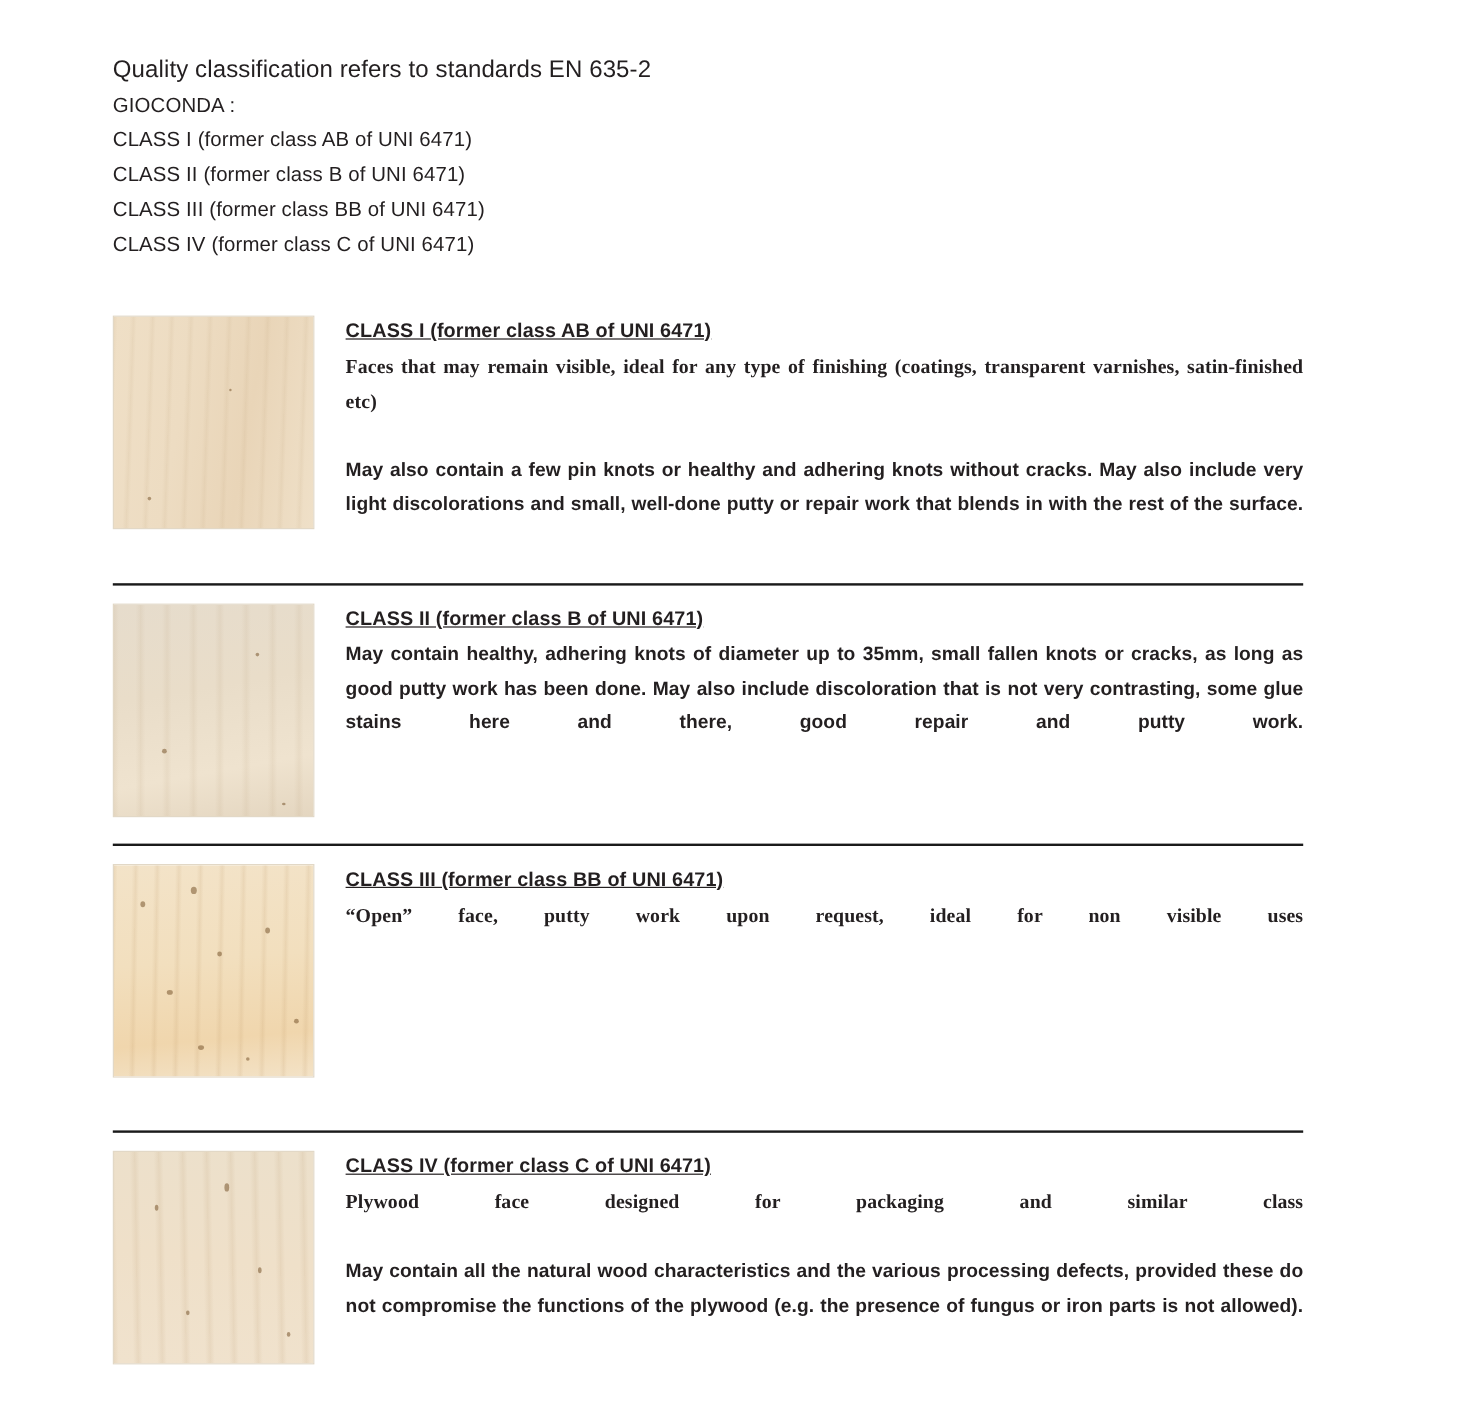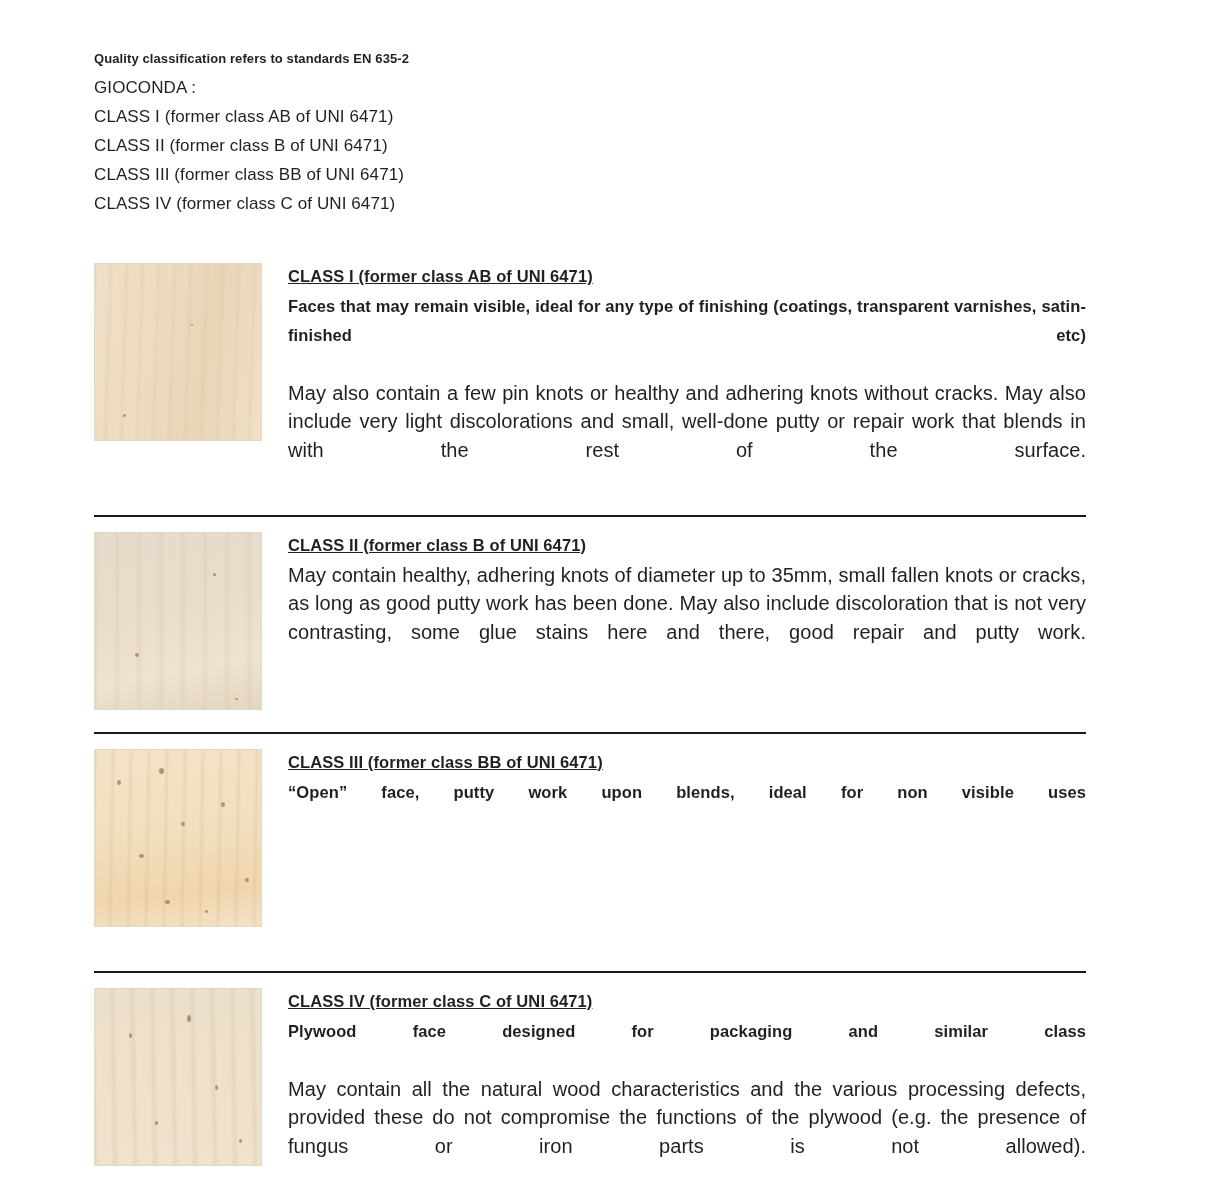--- a/index.html
+++ b/index.html
@@ -20,22 +20,22 @@
     height: 1181px;
     box-sizing: border-box;
     padding: 44px 128px 0 94px;
   }
 
   
   .intro {
     margin-bottom: 30px;
   }
   .intro-title {
-    font-size: 13px;
-    font-weight: bold;
+    font-size: 20px;
+    font-weight: normal;
     line-height: 29px;
     letter-spacing: 0.1px;
   }
   .intro-line {
     font-size: 17px;
     line-height: 29px;
     letter-spacing: 0.1px;
   }
 
   
@@ -74,26 +74,28 @@
     letter-spacing: 0.1px;
     margin-bottom: 2px;
   }
   .class-sub {
     font-size: 16.5px;
     font-weight: bold;
     line-height: 28.5px;
     text-align: justify;
     letter-spacing: 0.1px;
     margin-bottom: 1px;
+    font-family: Liberation Serif, serif;
   }
   .class-body {
-    font-size: 20px;
+    font-size: 16px;
     line-height: 28.5px;
     text-align: justify;
     letter-spacing: 0.05px;
+    font-weight: bold;
   }
   .class-body:after {
     content: "";
     display: inline-block;
     width: 100%;
   }
   .class-sub:after {
     content: "";
     display: inline-block;
     width: 100%;
@@ -206,21 +208,21 @@
         <div class="knot" style="left:86px; top:72px; width:4px; height:4px;"></div>
         <div class="knot" style="left:44px; top:104px; width:5px; height:4px;"></div>
         <div class="knot" style="left:126px; top:52px; width:4px; height:5px;"></div>
         <div class="knot" style="left:150px; top:128px; width:4px; height:4px;"></div>
         <div class="knot" style="left:70px; top:150px; width:5px; height:4px;"></div>
         <div class="knot" style="left:110px; top:160px; width:3px; height:3px;"></div>
       </div>
     </div>
     <div class="text-col">
       <div class="class-heading">CLASS III (former class BB of UNI 6471)</div>
-      <div class="class-sub">“Open” face, putty work upon blends, ideal for non visible uses</div>
+      <div class="class-sub">“Open” face, putty work upon request, ideal for non visible uses</div>
     </div>
   </div>
 
   <div class="spacer-3"></div>
 
   <div class="class-row ruled">
     <div class="swatch">
       <div class="grain grain-d"></div>
       <div class="knots">
         <div class="knot" style="left:34px; top:44px; width:3px; height:5px;"></div>

